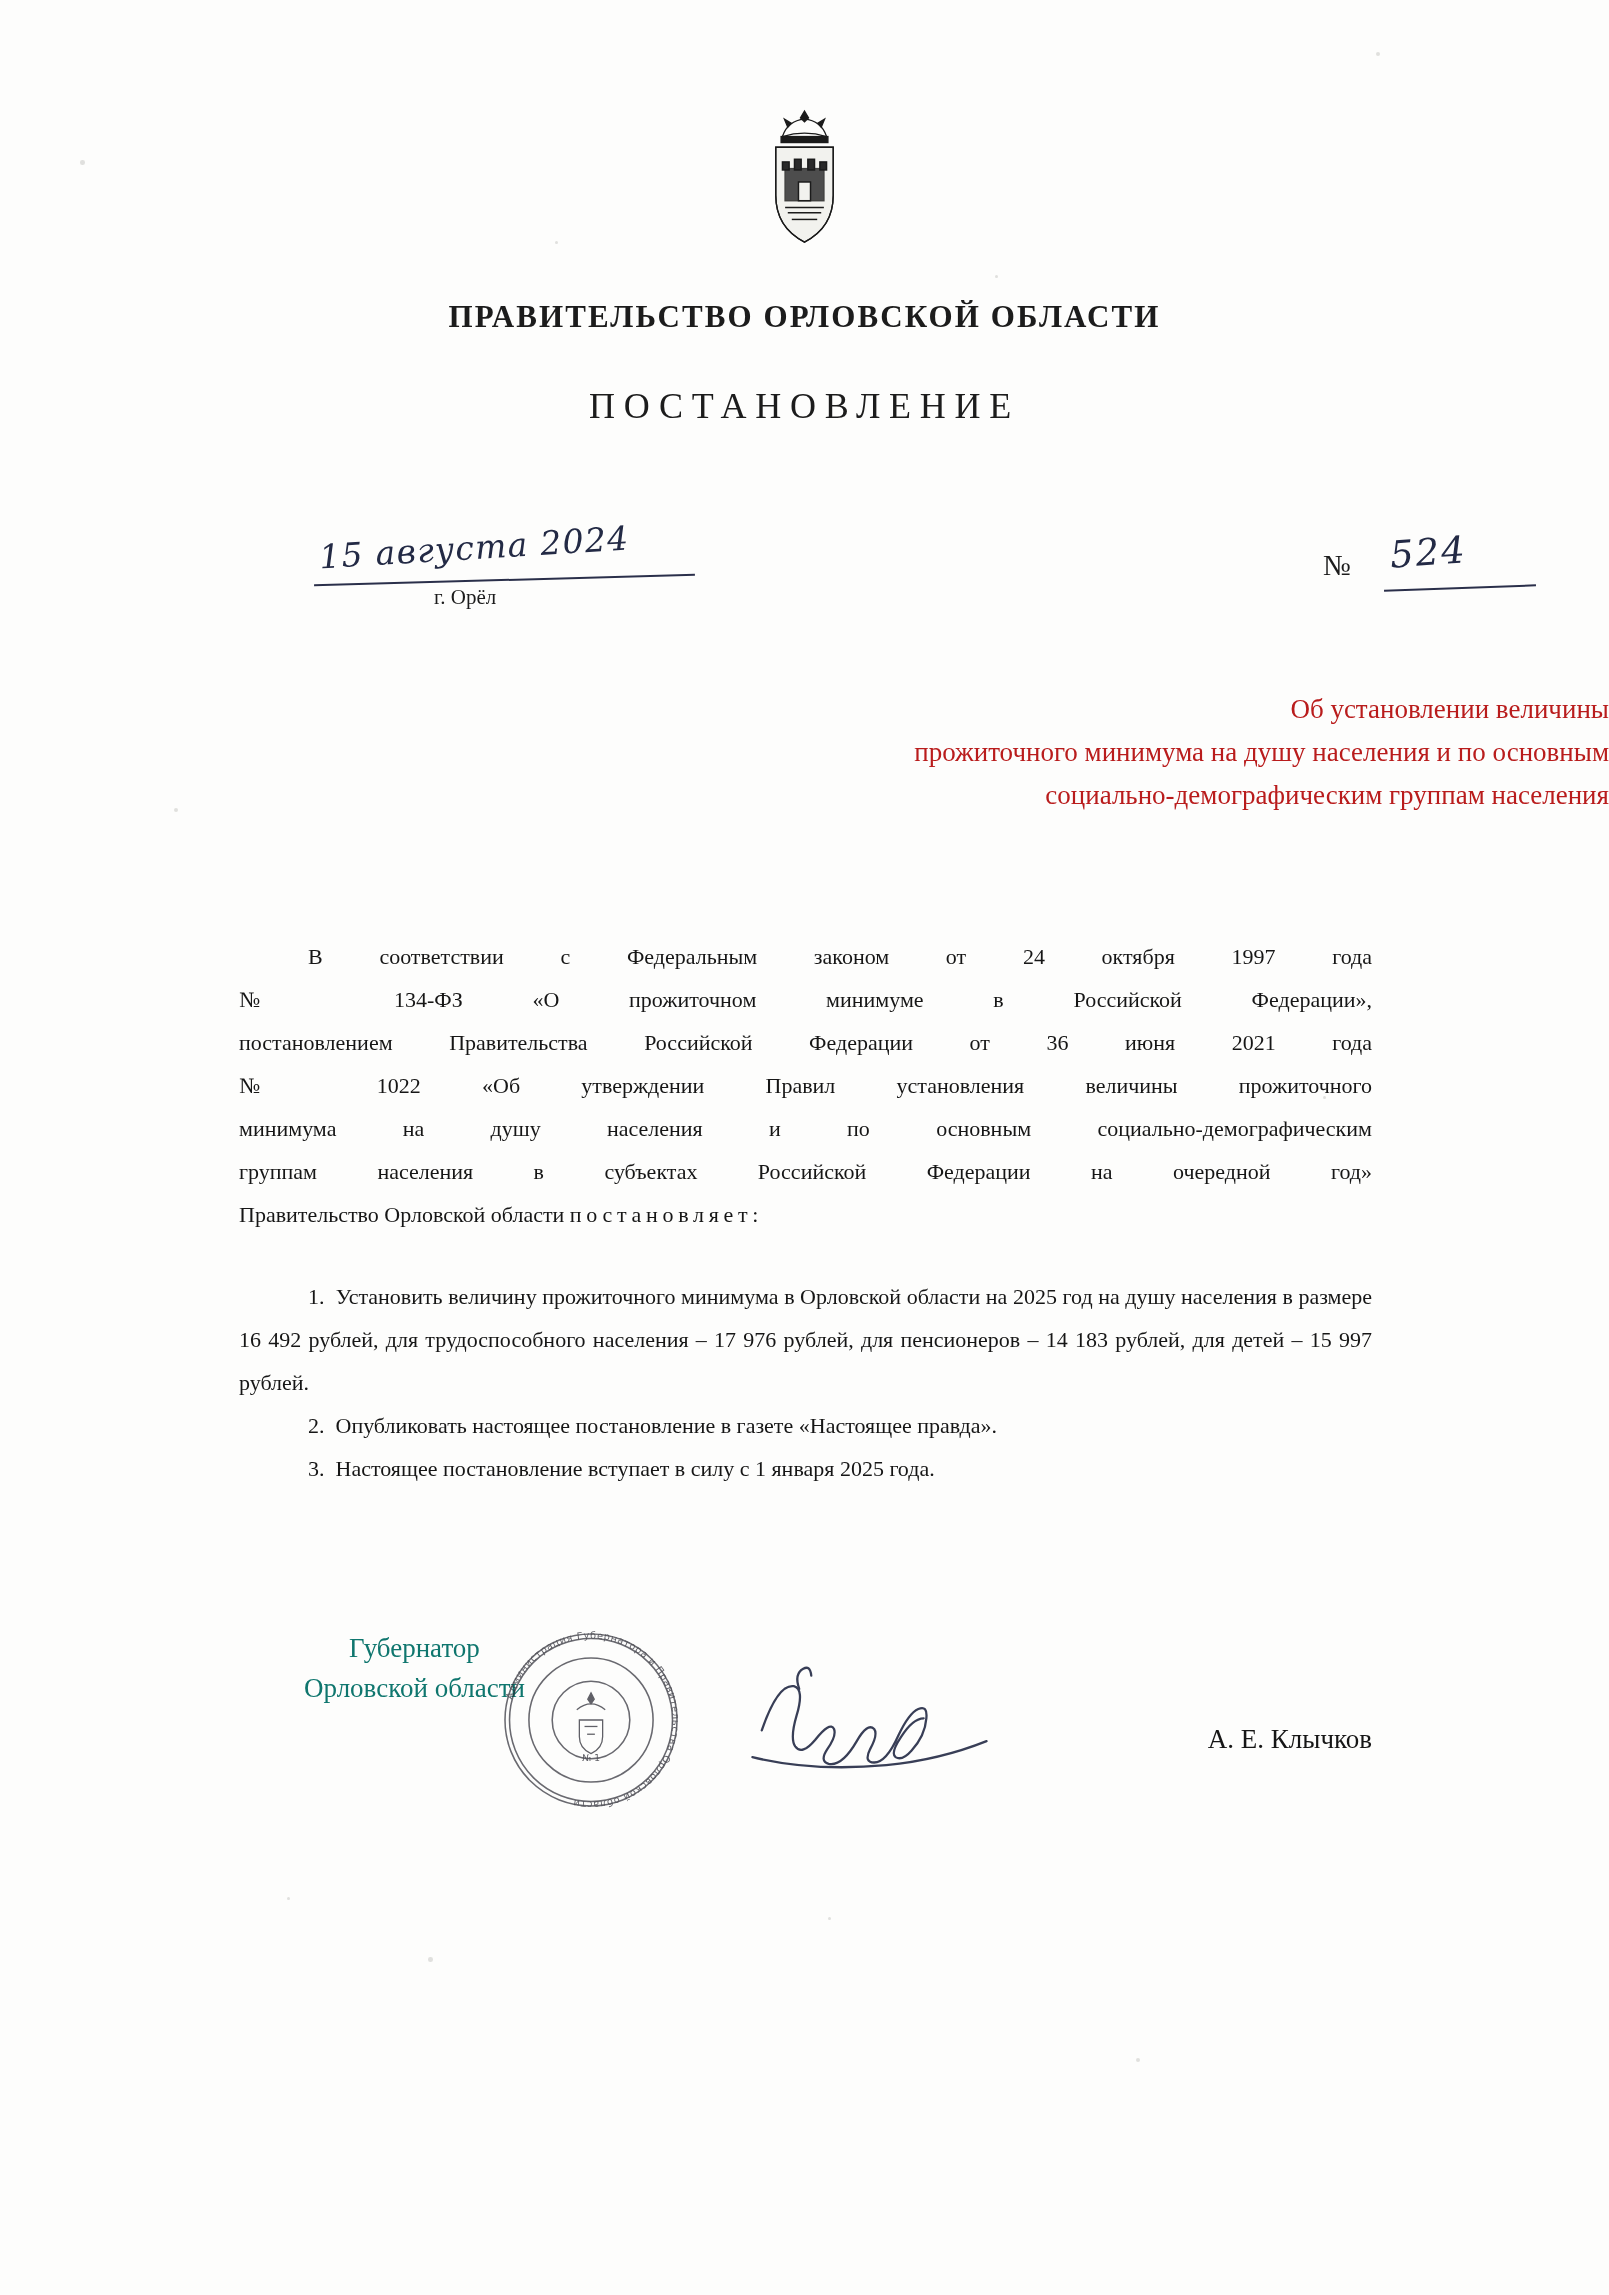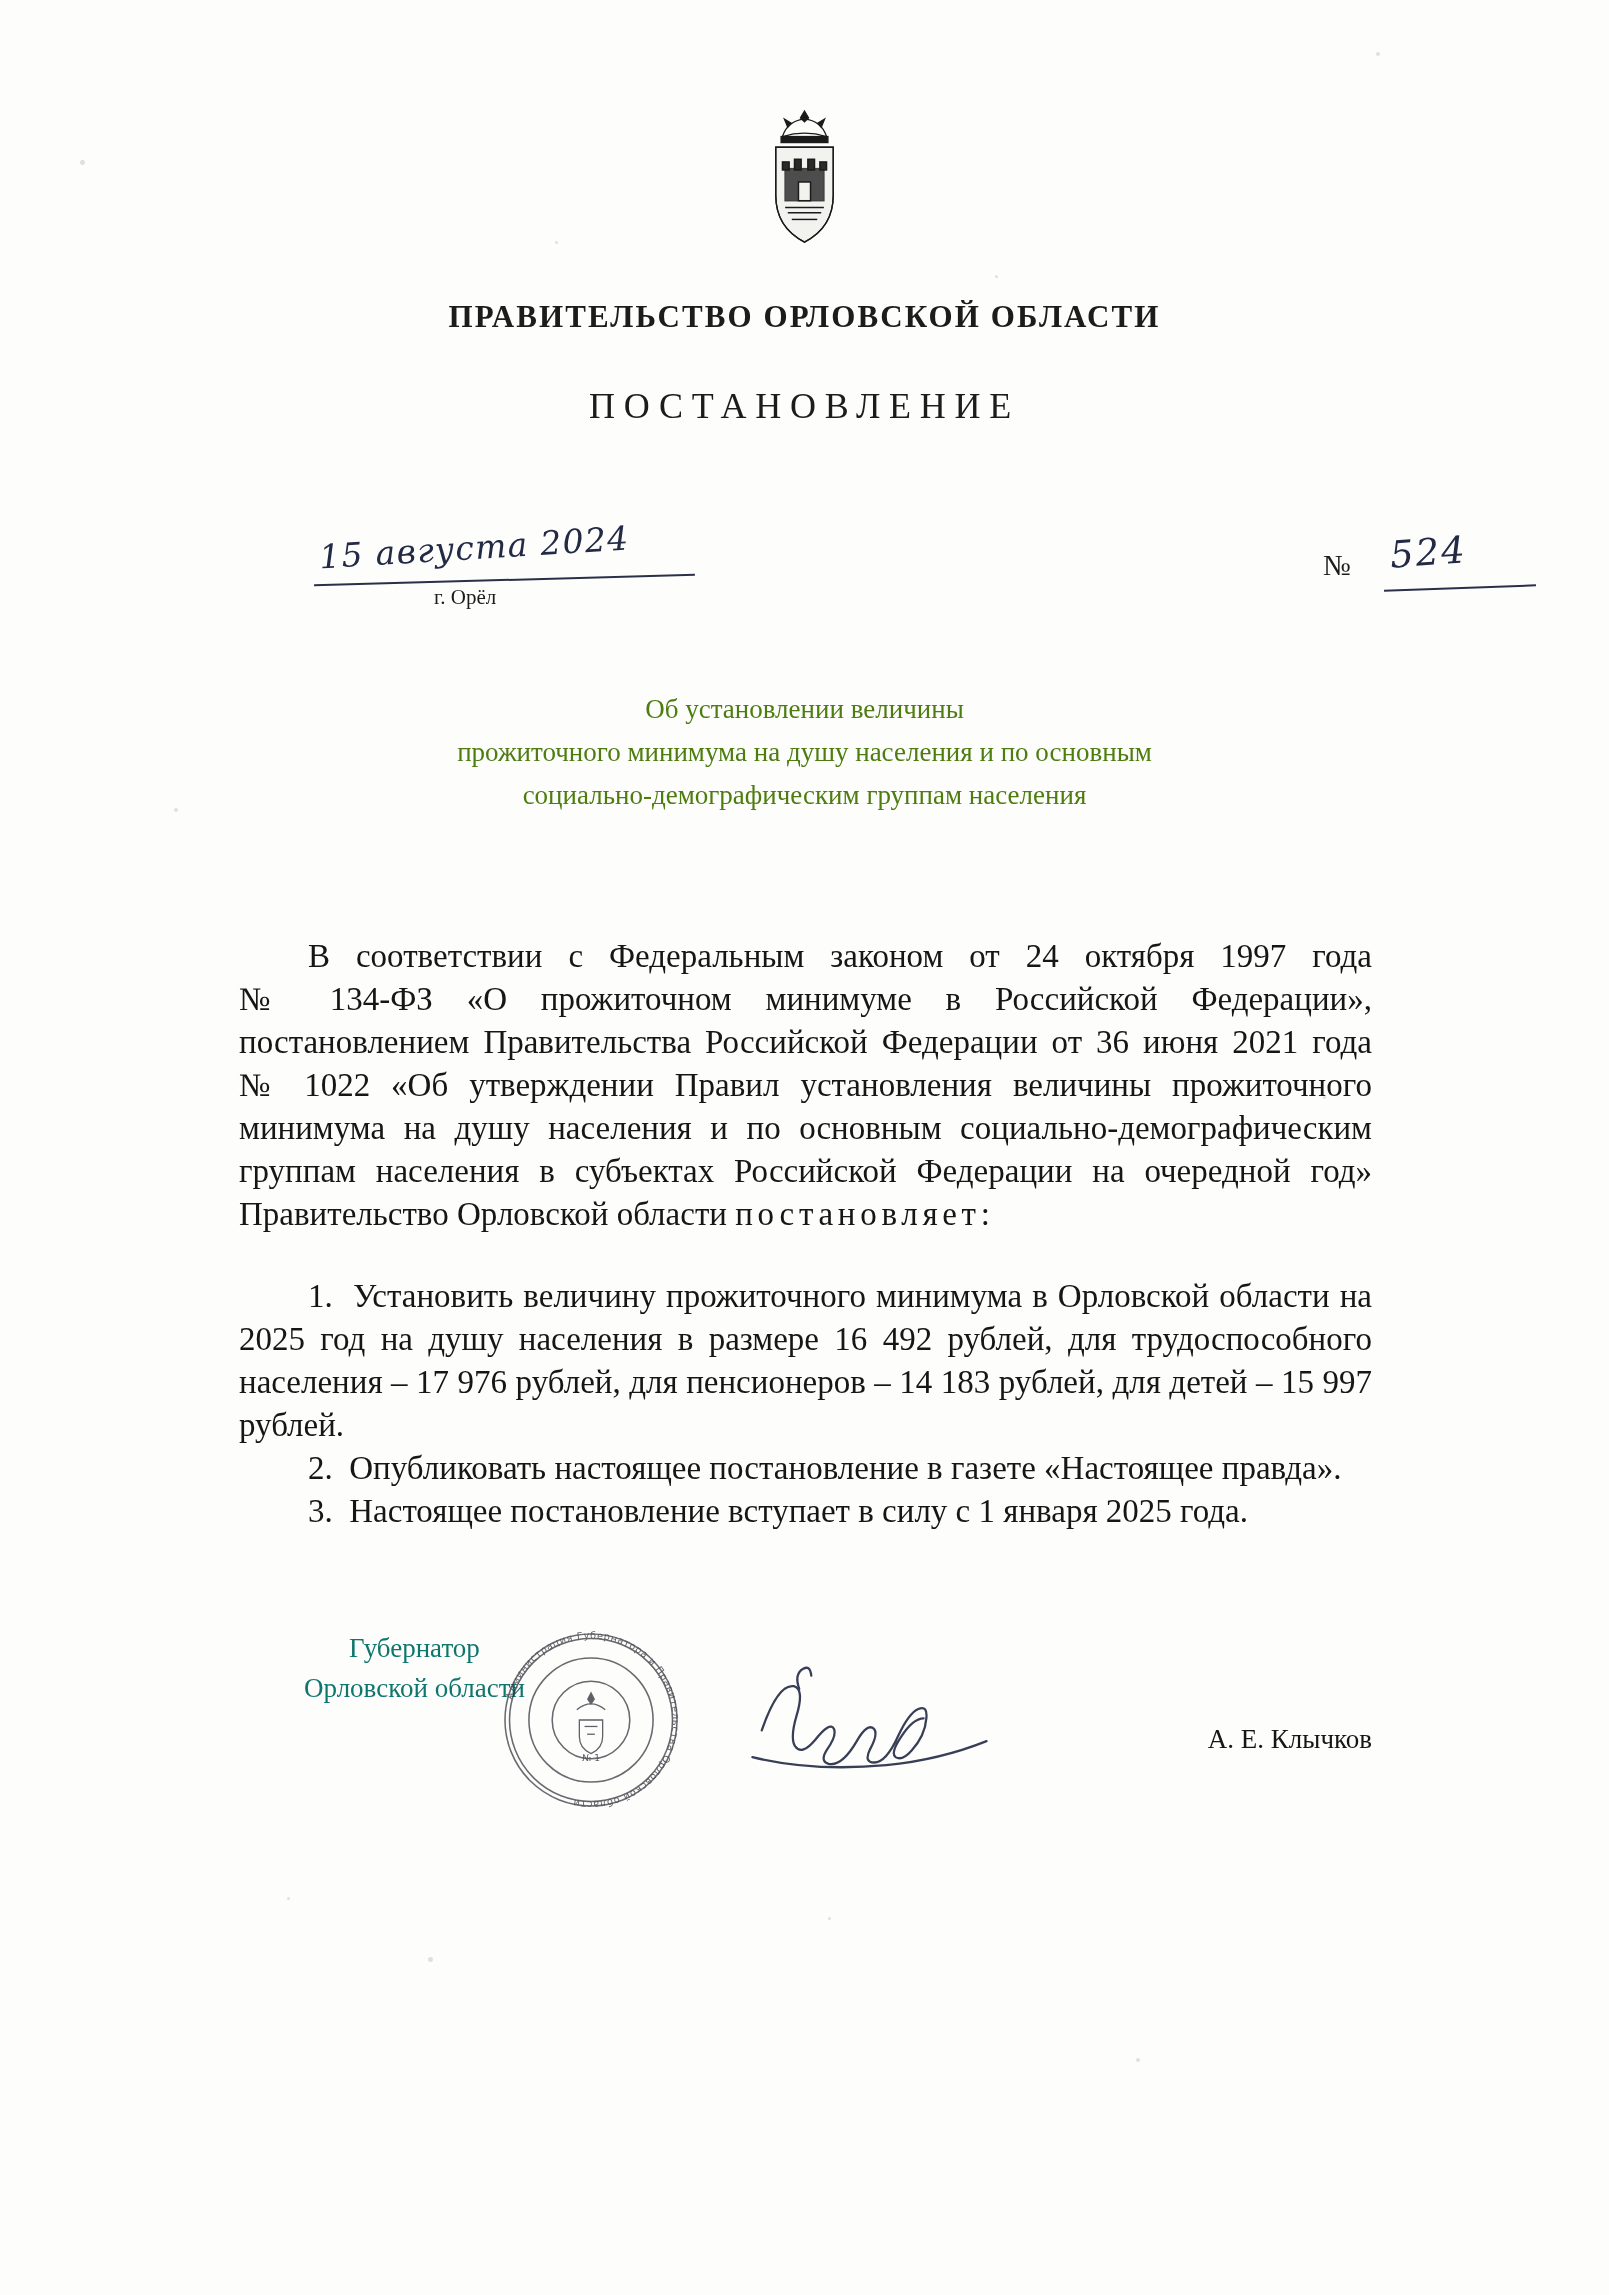--- a/index.html
+++ b/index.html
@@ -131,33 +131,33 @@
     background: #2a2f4a;
     transform: rotate(-2deg);
   }
 
   
   .subject {
     position: absolute;
     left: 0;
     right: 0;
     top: 688px;
-    text-align: center;
+    text-align: right;
     font-size: 27px;
     line-height: 43px;
-    color: #4d7c0f;
+    color: #b91c1c;
   }
 
   
   .body-text {
     position: absolute;
     left: 239px;
     right: 237px;
     top: 935px;
-    font-size: 33px;
+    font-size: 22px;
     line-height: 43px;
     text-align: justify;
     color: #161616;
   }
   .body-text p {
     margin: 0;
   }
   .p-indent {
     text-indent: 69px;
   }

